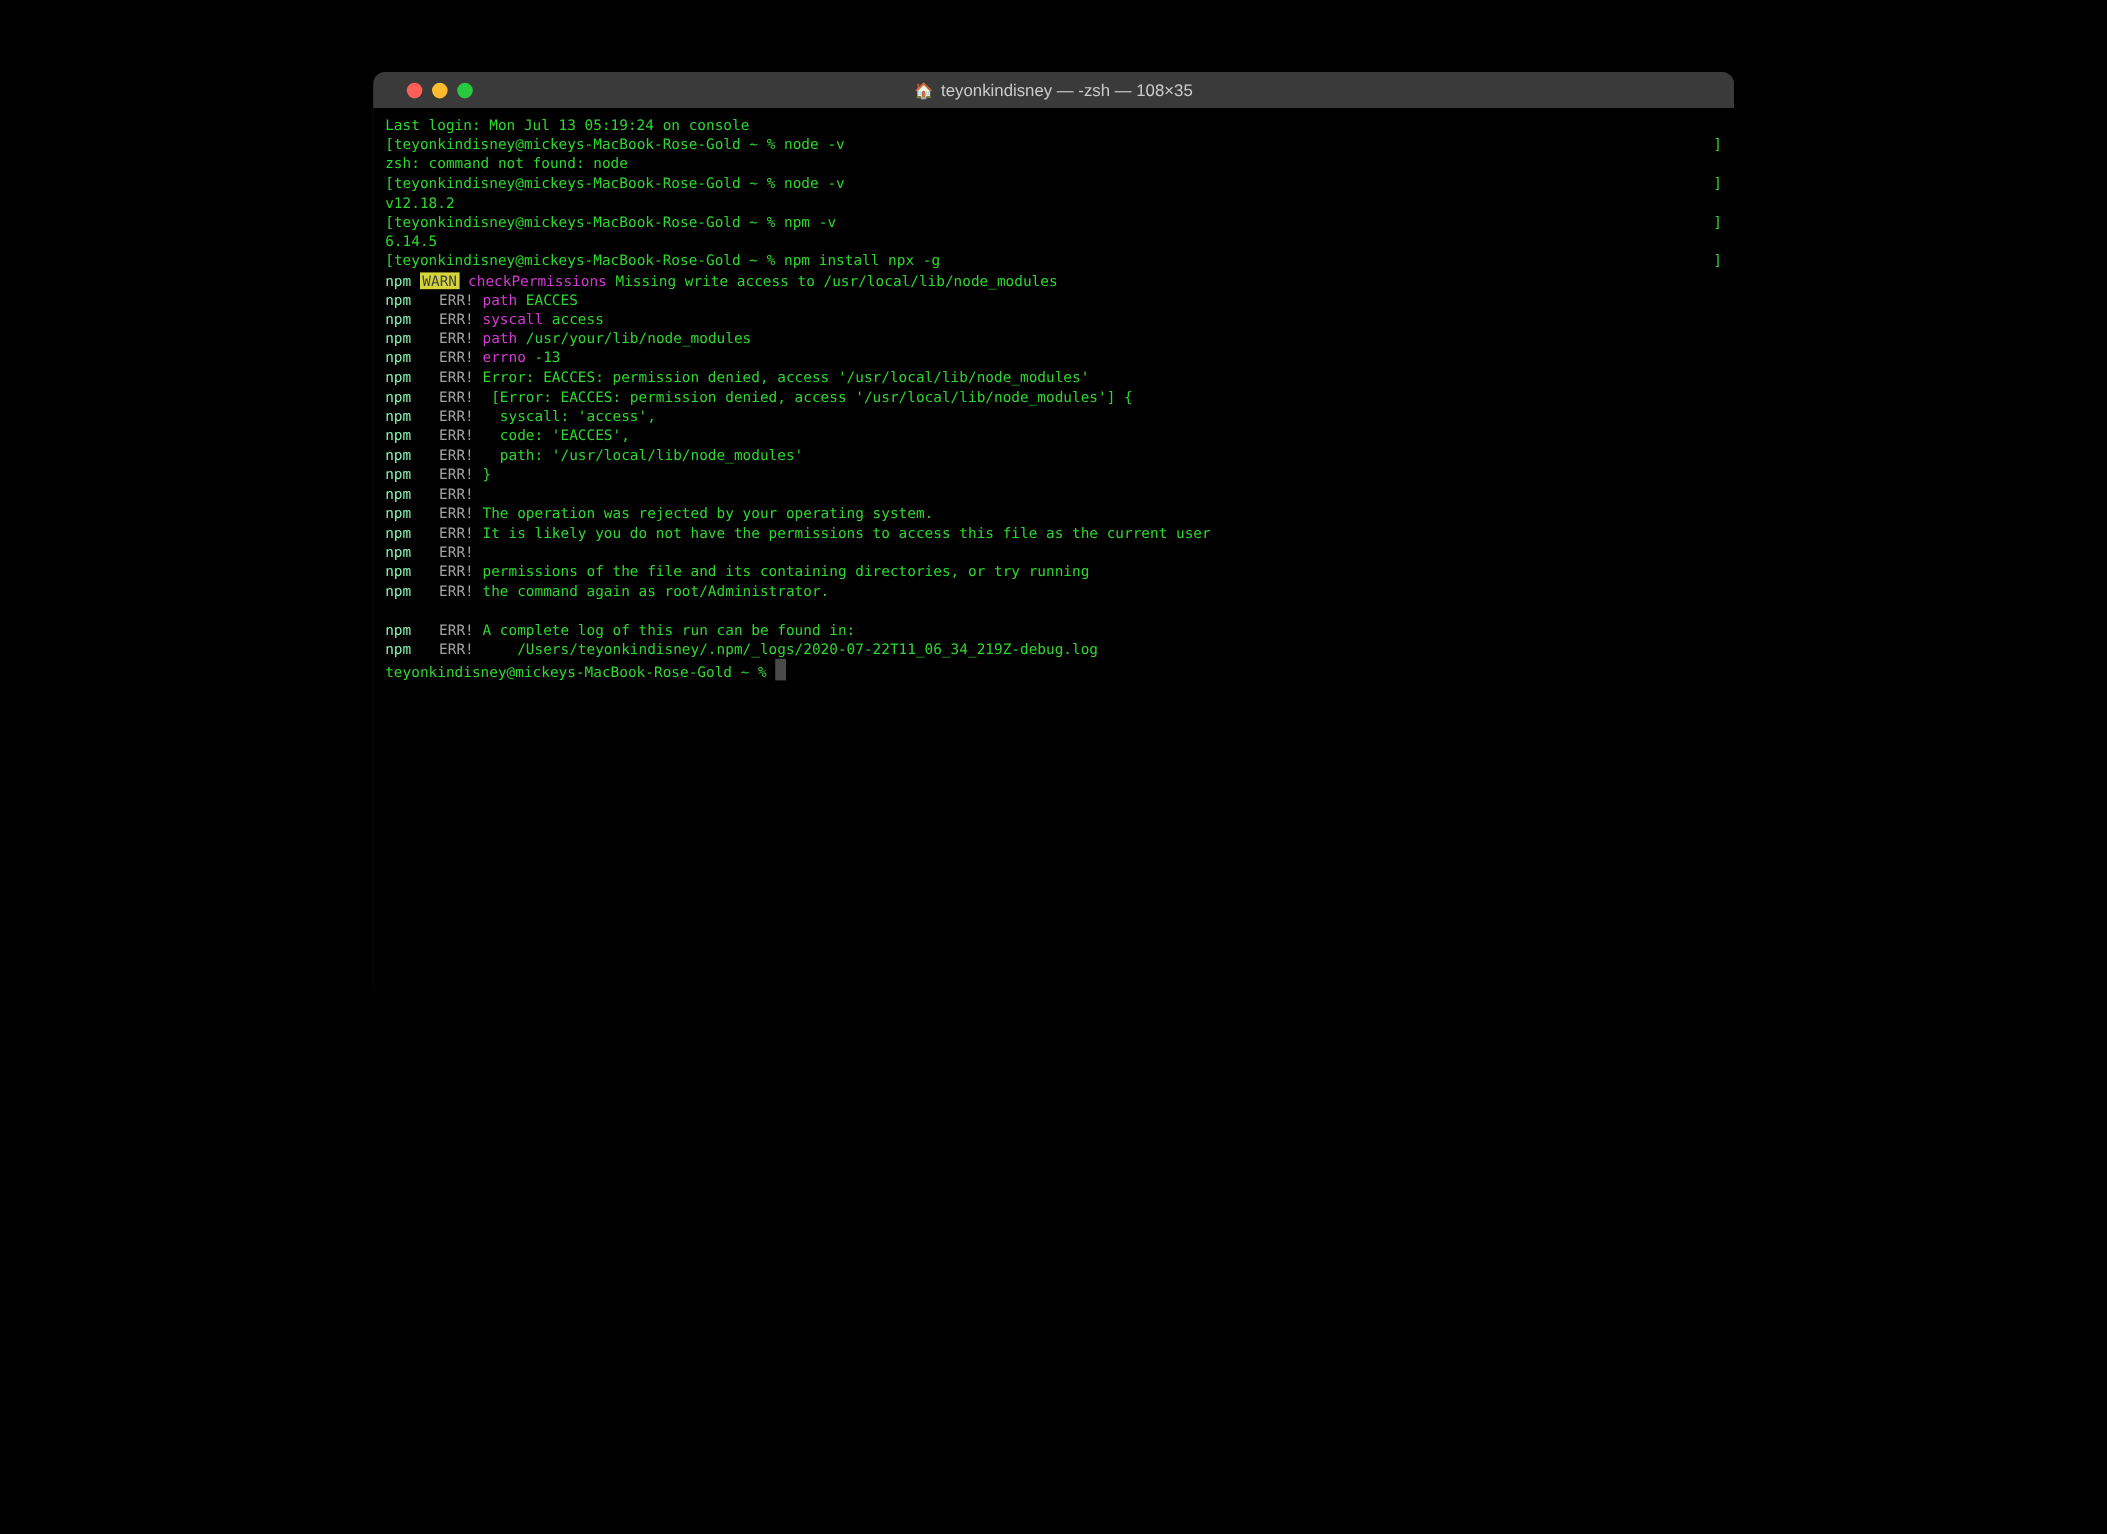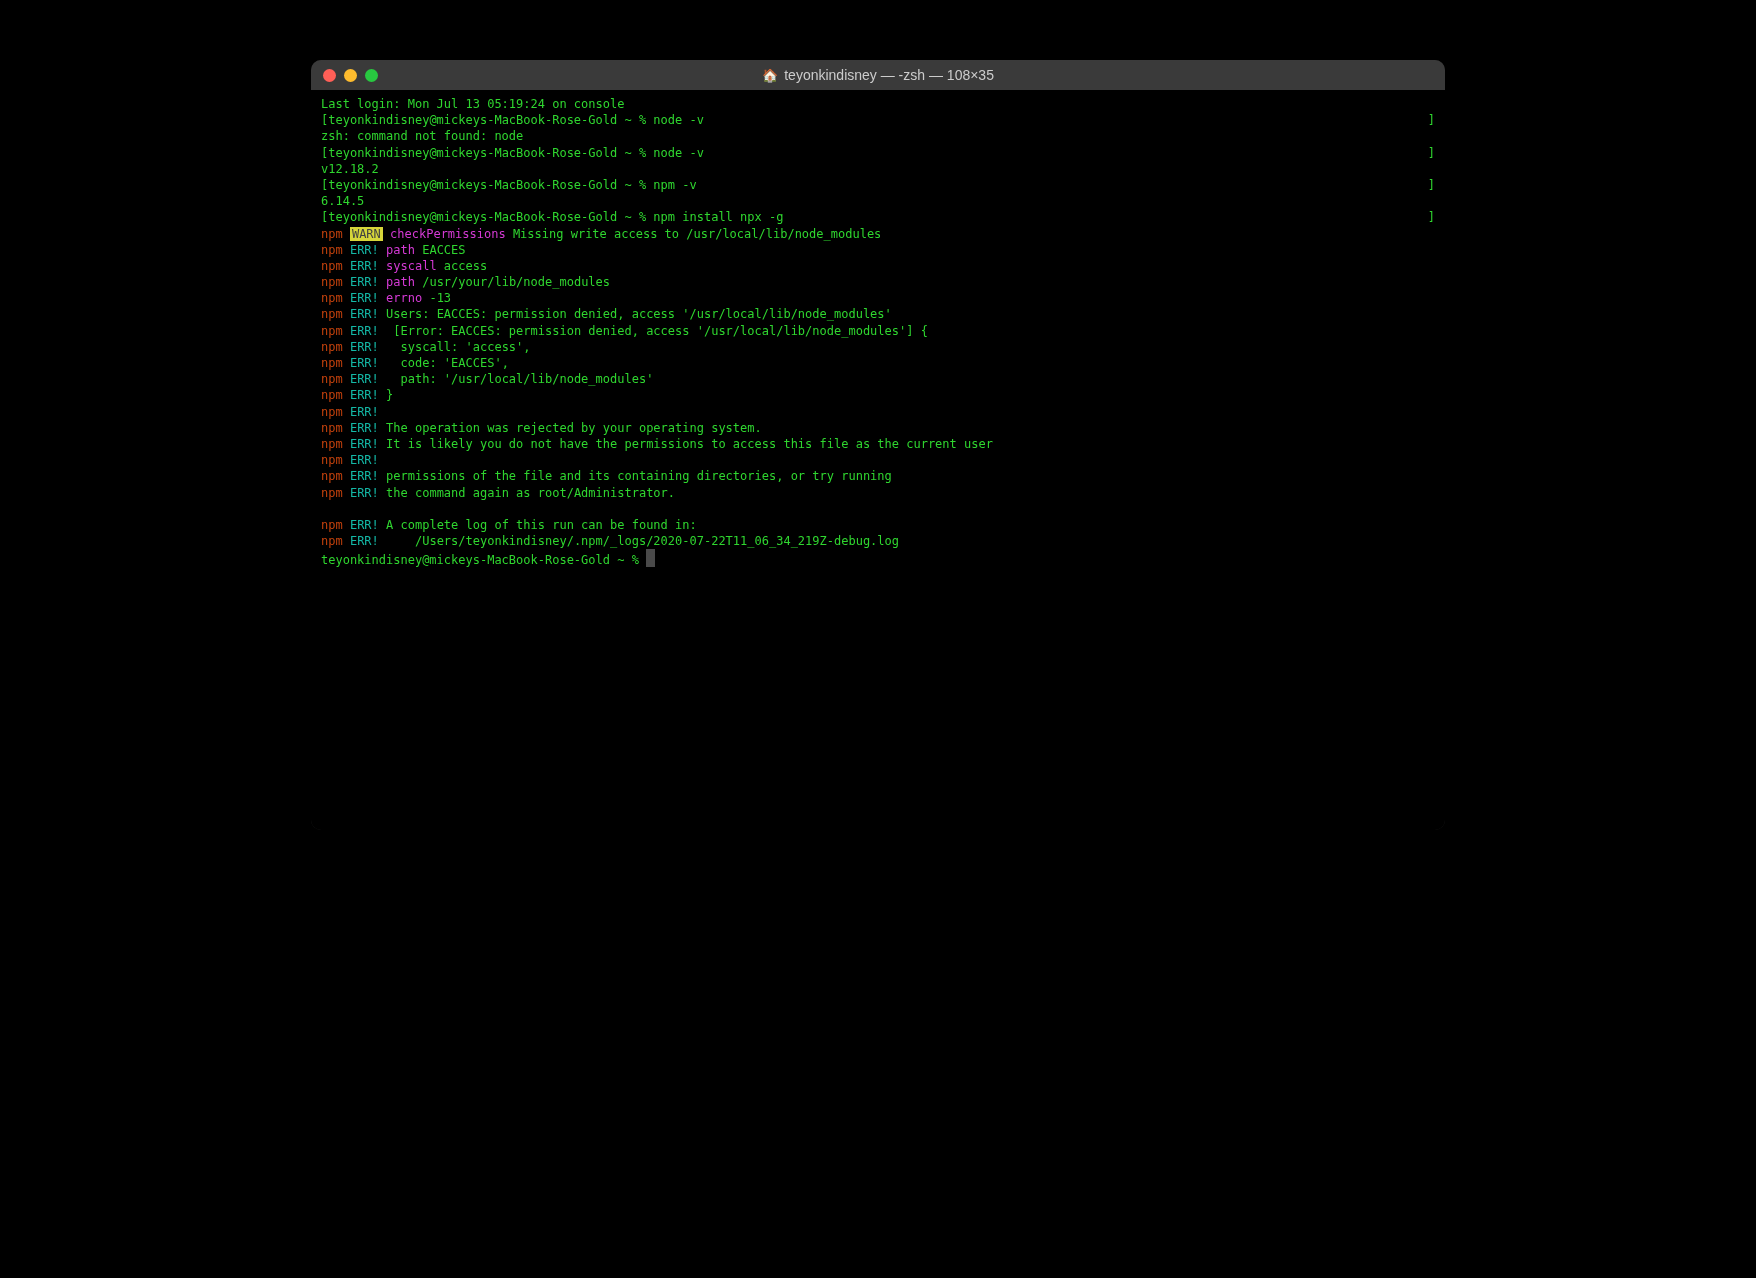--- a/index.html
+++ b/index.html
@@ -65,23 +65,23 @@
       padding: 6px 10px 20px 10px;
       min-height: 740px;
       font-size: 12px;
       line-height: 1.35;
       color: #2fd62f;
     }
     .line {
       white-space: pre;
     }
     .green { color: #2fd62f; }
-    .red { color: #14b8a6; }
+    .red { color: #a3a3a3; margin-left: 16px; }
     .magenta { color: #d63ad6; }
-    .white { color: #c2410c; }
+    .white { color: #86efac; }
     .warn-badge {
       background: #d6d63a;
       color: #404040;
       padding: 0 2px;
     }
     .cursor {
       display: inline-block;
       width: 9px;
       height: 18px;
       background: #4a4a4a;
@@ -129,21 +129,21 @@
     <div class="line"><span class="white">npm</span> <span class="warn-badge">WARN</span> <span class="magenta">checkPermissions</span><span class="green"> Missing write access to /usr/local/lib/node_modules</span></div>
 
     <div class="line"><span class="white">npm</span> <span class="red">ERR!</span> <span class="magenta">path</span><span class="green"> EACCES</span></div>
 
     <div class="line"><span class="white">npm</span> <span class="red">ERR!</span> <span class="magenta">syscall</span><span class="green"> access</span></div>
 
     <div class="line"><span class="white">npm</span> <span class="red">ERR!</span> <span class="magenta">path</span><span class="green"> /usr/your/lib/node_modules</span></div>
 
     <div class="line"><span class="white">npm</span> <span class="red">ERR!</span> <span class="magenta">errno</span><span class="green"> -13</span></div>
 
-    <div class="line"><span class="white">npm</span> <span class="red">ERR!</span><span class="green"> Users: EACCES: permission denied, access '/usr/local/lib/node_modules'</span></div>
+    <div class="line"><span class="white">npm</span> <span class="red">ERR!</span><span class="green"> Error: EACCES: permission denied, access '/usr/local/lib/node_modules'</span></div>
 
     <div class="line"><span class="white">npm</span> <span class="red">ERR!</span><span class="green">  [Error: EACCES: permission denied, access '/usr/local/lib/node_modules'] {</span></div>
 
 
     <div class="line"><span class="white">npm</span> <span class="red">ERR!</span><span class="green">   syscall: 'access',</span></div>
 
     <div class="line"><span class="white">npm</span> <span class="red">ERR!</span><span class="green">   code: 'EACCES',</span></div>
 
     <div class="line"><span class="white">npm</span> <span class="red">ERR!</span><span class="green">   path: '/usr/local/lib/node_modules'</span></div>
 

